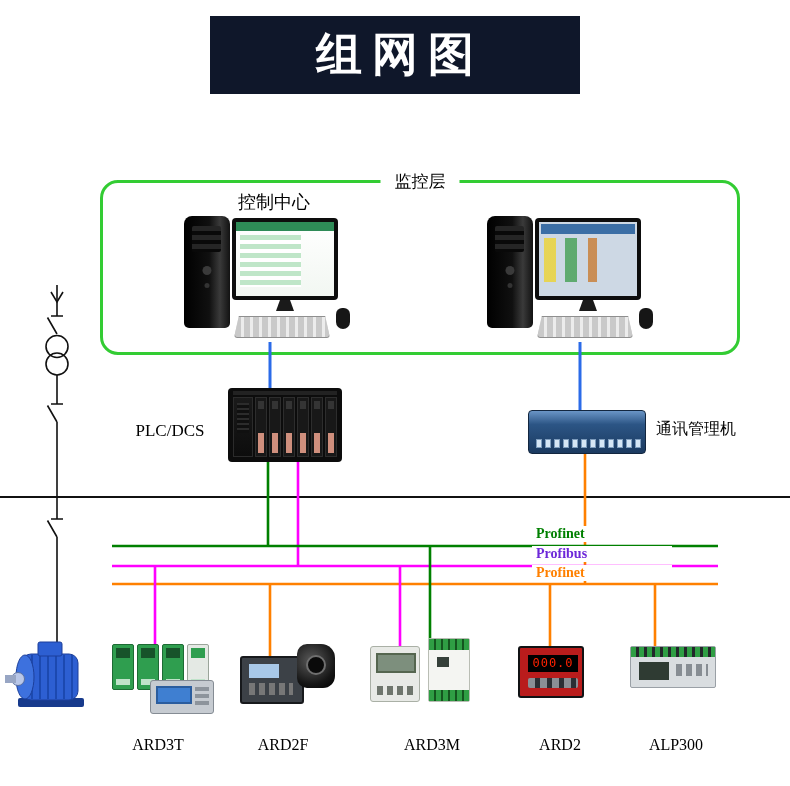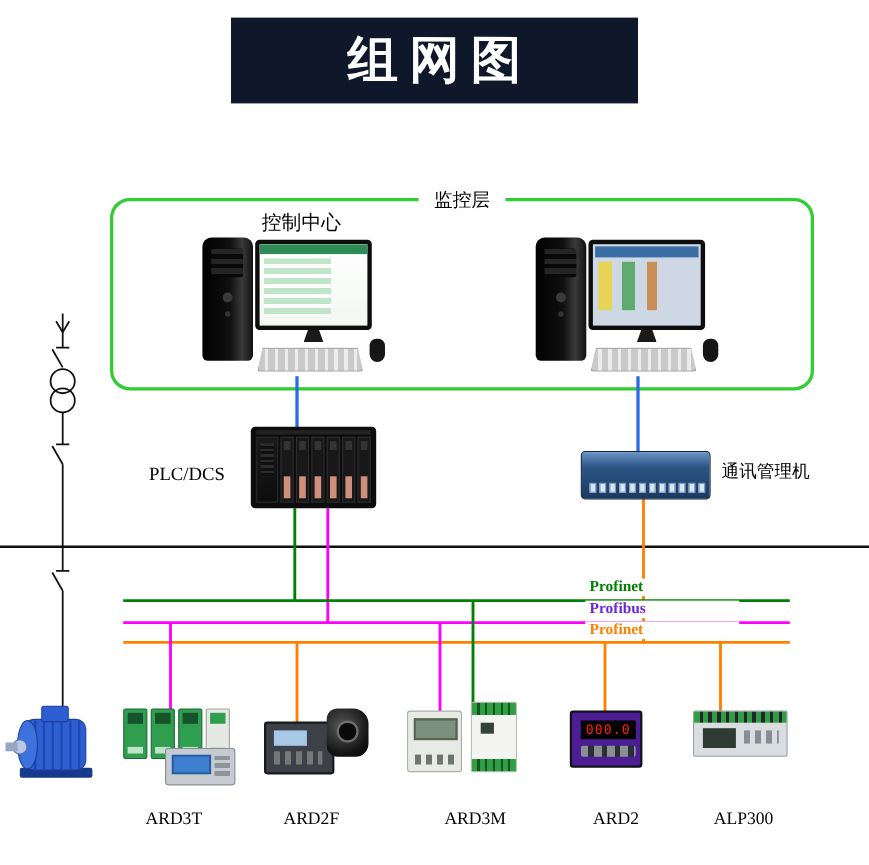--- a/index.html
+++ b/index.html
@@ -115,21 +115,21 @@
                     box-shadow:inset 0 0 0 2px #55664f; }
   .ard3m-lcd .keys { position:absolute; left:6px; bottom:6px; width:38px; height:9px;
                      background:repeating-linear-gradient(90deg,#6f766d 0 6px,#e8eae6 6px 10px); }
   .ard3m-mod { left:428px; top:638px; width:42px; height:64px; background:#f4f5f2; border:1px solid #b9bdb4; border-radius:2px; }
   .ard3m-mod::before { content:""; position:absolute; top:0; left:0; right:0; height:11px;
                        background:repeating-linear-gradient(90deg,#2f9e44 0 5px,#14551f 5px 7px); }
   .ard3m-mod::after { content:""; position:absolute; bottom:0; left:0; right:0; height:11px;
                       background:repeating-linear-gradient(90deg,#2f9e44 0 5px,#14551f 5px 7px); }
   .ard3m-mod .led { position:absolute; left:8px; top:18px; width:12px; height:10px; background:#35403a; }
 
-  .ard2-meter { left:518px; top:646px; width:66px; height:52px; background:#4c1d95; border:2px solid #101214; border-radius:3px;text-decoration:underline; }
+  .ard2-meter { left:518px; top:646px; width:66px; height:52px; background:#b91c1c; border:2px solid #101214; border-radius:3px;text-decoration:underline; }
   .ard2-meter .led { position:absolute; left:8px; top:7px; width:50px; height:17px; background:#000;
                      color:#ff2200; font-family:"DejaVu Sans Mono", monospace; font-size:12px;
                      line-height:17px; text-align:center; letter-spacing:1px; }
   .ard2-meter .btns { position:absolute; left:8px; bottom:8px; width:50px; height:10px;
                       background:repeating-linear-gradient(90deg,#8a8f95 0 7px,#2b2f34 7px 12px); border-radius:2px; }
 
   .alp300 { left:630px; top:646px; width:86px; height:42px; background:#d9dde0; border:1px solid #9aa0a6; border-radius:2px; }
   .alp300::before { content:""; position:absolute; top:0; left:0; right:0; height:10px;
                     background:repeating-linear-gradient(90deg,#2f9e44 0 5px,#23272b 5px 8px); }
   .alp300 .disp { position:absolute; left:8px; top:15px; width:30px; height:18px; background:#2f3b33; }

